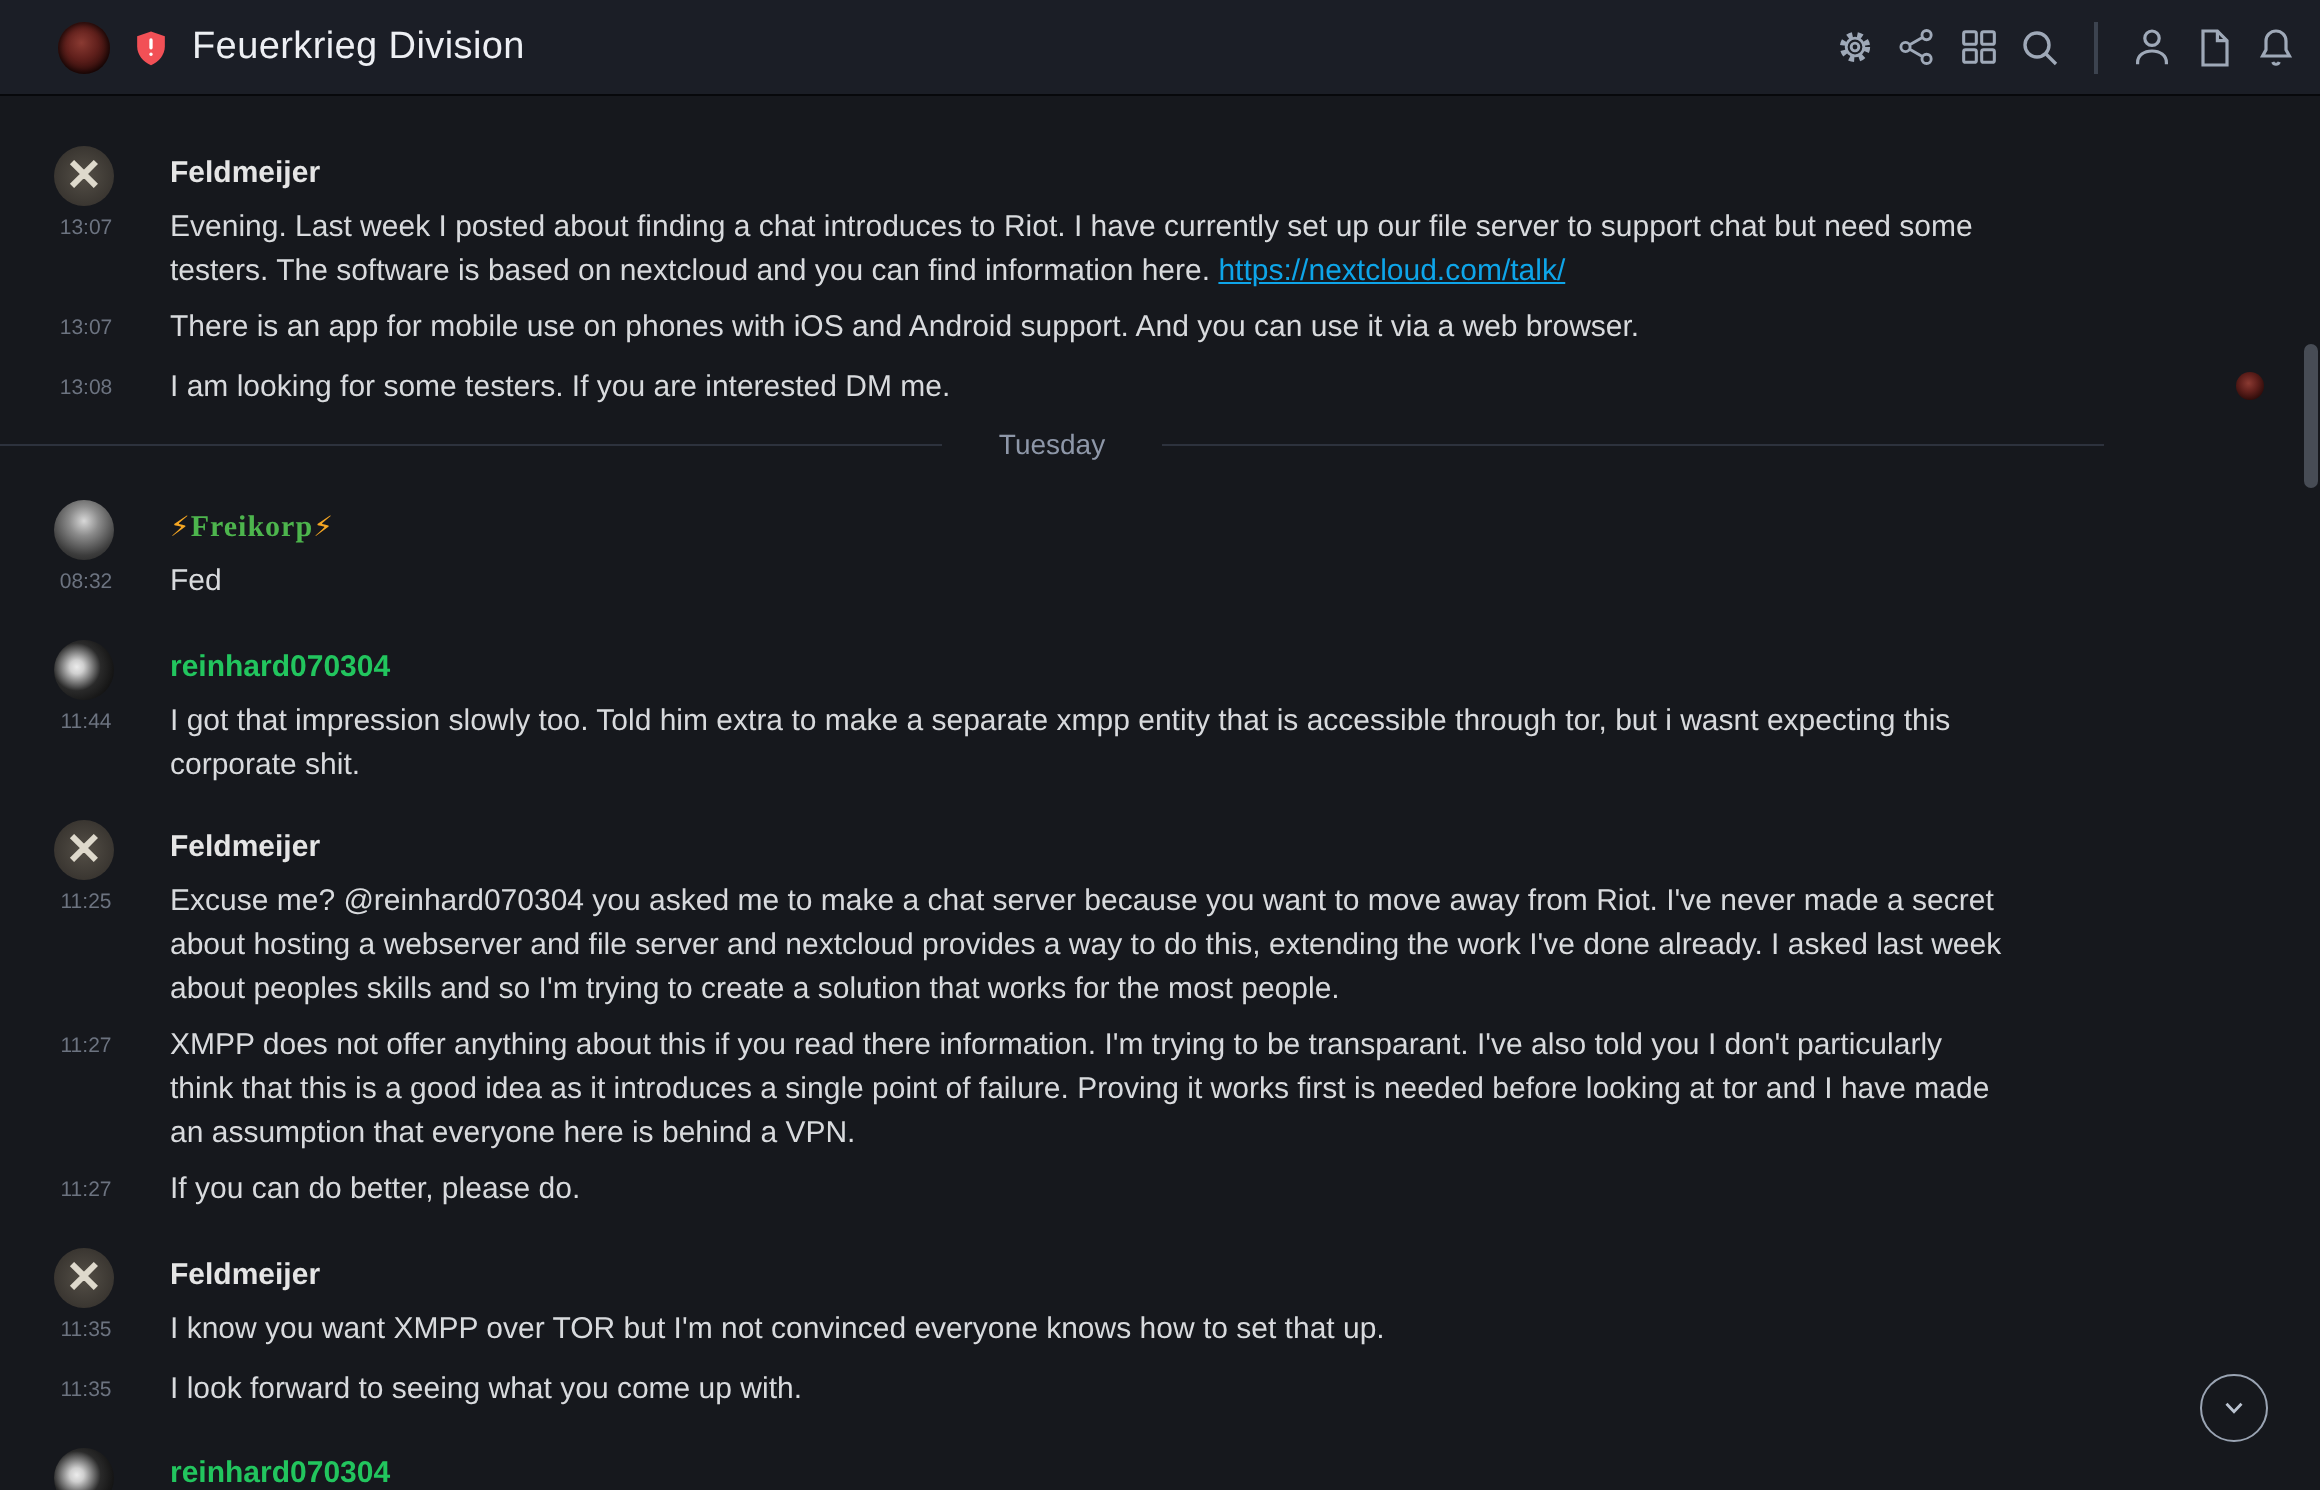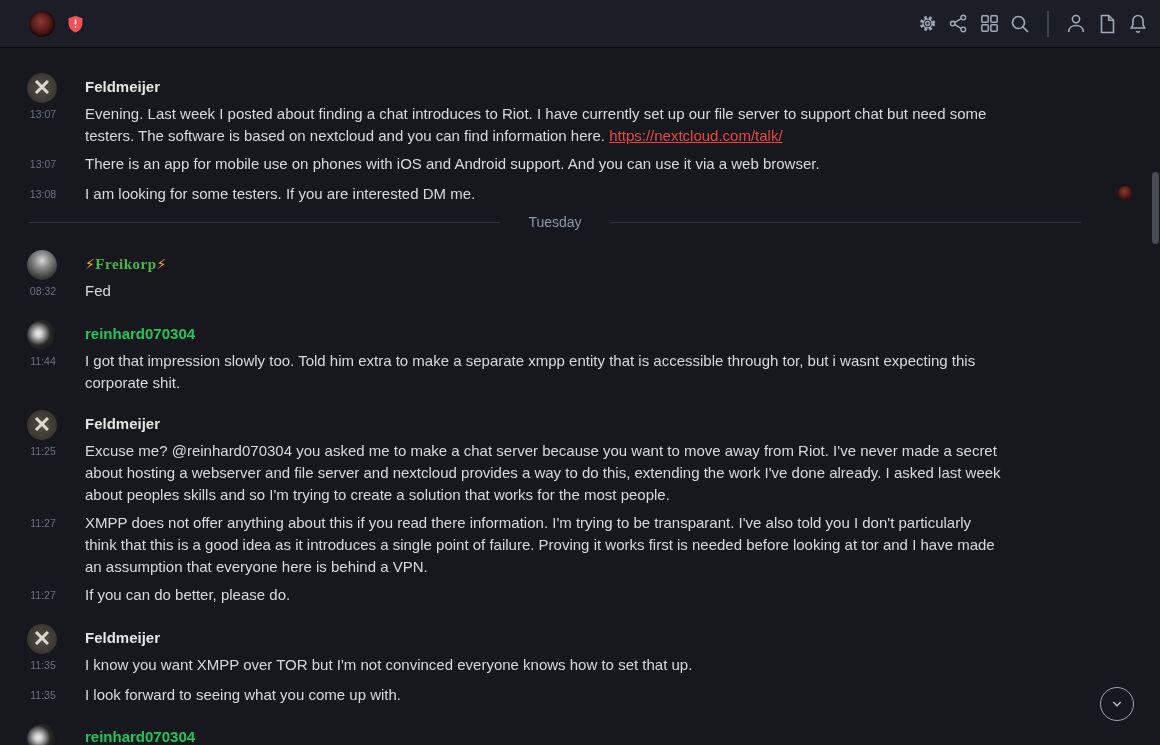--- a/index.html
+++ b/index.html
@@ -46,30 +46,30 @@
   .name-green{color:#4db54d;font-family:"Liberation Serif",serif;letter-spacing:.5px;}
   .bolt{color:#f5a623;font-family:"DejaVu Sans",sans-serif;font-size:14px;}
   .ts{
     position:absolute;left:22px;width:42px;text-align:center;
     font-size:10.5px;color:#6c7380;line-height:22px;
   }
   .msg{
     position:absolute;left:85px;width:916px;
     font-size:15px;line-height:22px;color:#d8dadd;font-weight:400;
   }
-  .msg a{color:#ef4444;text-decoration:underline;cursor:pointer;}
+  .msg a{color:#0ea5e9;text-decoration:underline;cursor:pointer;}
   
   .clipped-frag{
     position:absolute;top:44px;left:85px;width:1052px;height:3px;opacity:.55;
     background:repeating-linear-gradient(90deg,transparent 0 46px,#9aa0ab 46px 49px,transparent 49px 88px);
   }
   
   .day-divider{
     position:absolute;top:212px;left:0;width:1052px;height:20px;
-    display:flex;align-items:center;margin-left:29px;
+    display:flex;align-items:center;
   }
   .day-divider .line{flex:1;height:1px;background:#2d323d;}
   .day-divider .label{margin:0 28px;font-size:14px;color:#8e97a8;line-height:20px;}
   
   .receipt{
     position:absolute;left:1118px;top:186px;width:14px;height:14px;border-radius:50%;cursor:pointer;
     background:radial-gradient(circle at 45% 40%,#8a3a32 0%,#61201c 38%,#2e0c0a 75%,#160404 100%);
   }
   
   .scroll-thumb{
@@ -86,20 +86,21 @@
 </head>
 <body>
 
 <div class="header">
   <div class="room-avatar"></div>
   <svg class="shield" viewBox="0 0 24 26">
     <path d="M12 1l10 3.6v7.2c0 6.2-4.2 11.2-10 13.6C6.2 23 2 18 2 11.8V4.6z" fill="#f25056"></path>
     <rect x="10.8" y="6" width="2.4" height="8" rx="1.2" fill="#ffffff"></rect>
     <rect x="10.8" y="16.2" width="2.4" height="2.6" rx="1.2" fill="#ffffff"></rect>
   </svg>
+  <div class="room-title">Feuerkrieg Division</div>
 
   <div class="header-icons">
     <div class="hicon">
       <svg width="23" height="23" viewBox="0 0 24 24" fill="none" stroke="#9fa9b8">
         <circle cx="12" cy="12" r="6.4" stroke-width="3" stroke-dasharray="2.6 2.6"></circle>
         <circle cx="12" cy="12" r="4.6" stroke-width="1.5"></circle>
         <circle cx="12" cy="12" r="2" stroke-width="1.5"></circle>
       </svg>
     </div>
     <div class="hicon">

